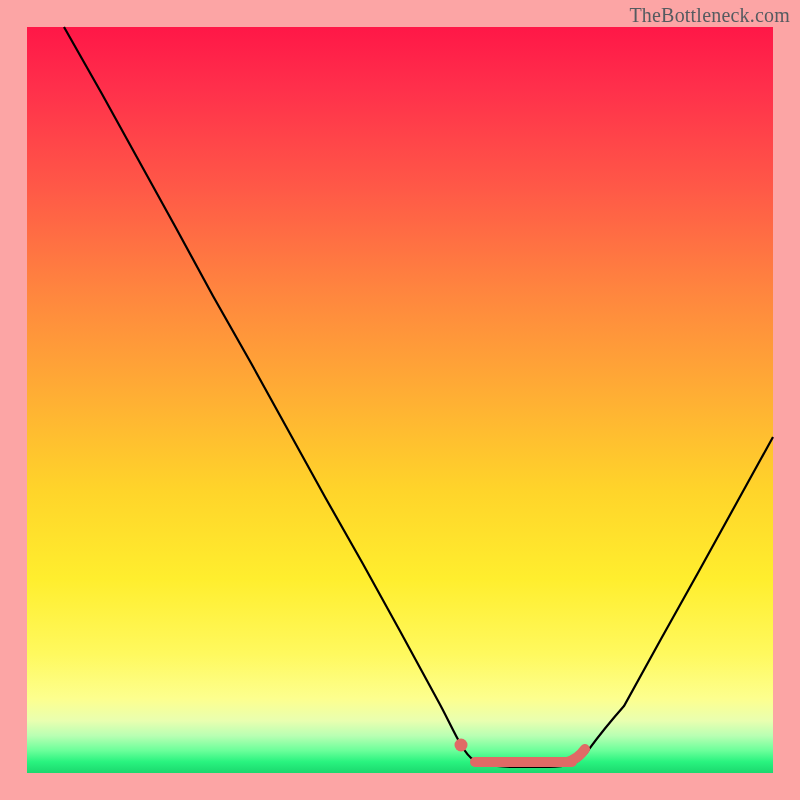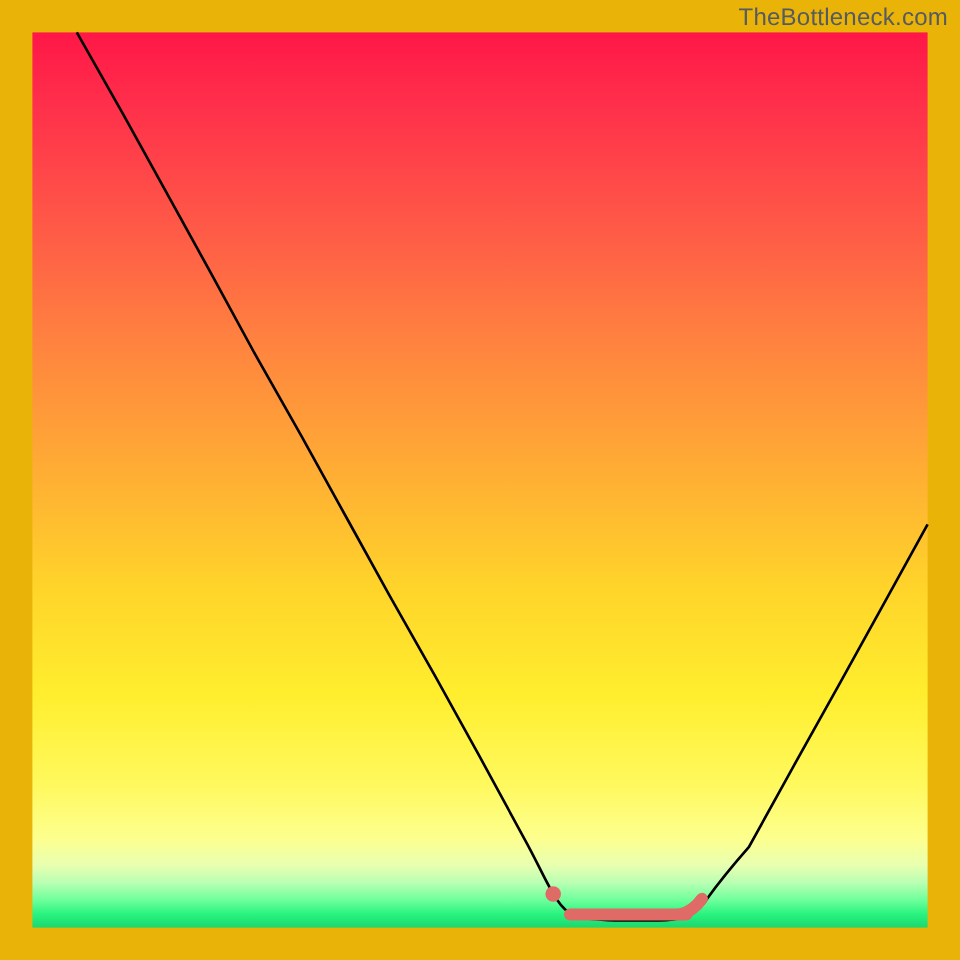--- a/index.html
+++ b/index.html
@@ -8,21 +8,22 @@
     width: 800px;
     height: 800px;
     background: #000;
     overflow: hidden;
     font-family: Arial, Helvetica, sans-serif;
   }
   .frame {
     position: relative;
     width: 800px;
     height: 800px;
-    background: #eab308;
+    background: #fca5a5;
+    font-family: Liberation Serif, serif;
   }
   .plot-area {
     position: absolute;
     left: 27px;
     top: 27px;
     width: 746px;
     height: 746px;
     
     background: linear-gradient(to bottom,
       #ff1747 0%,

